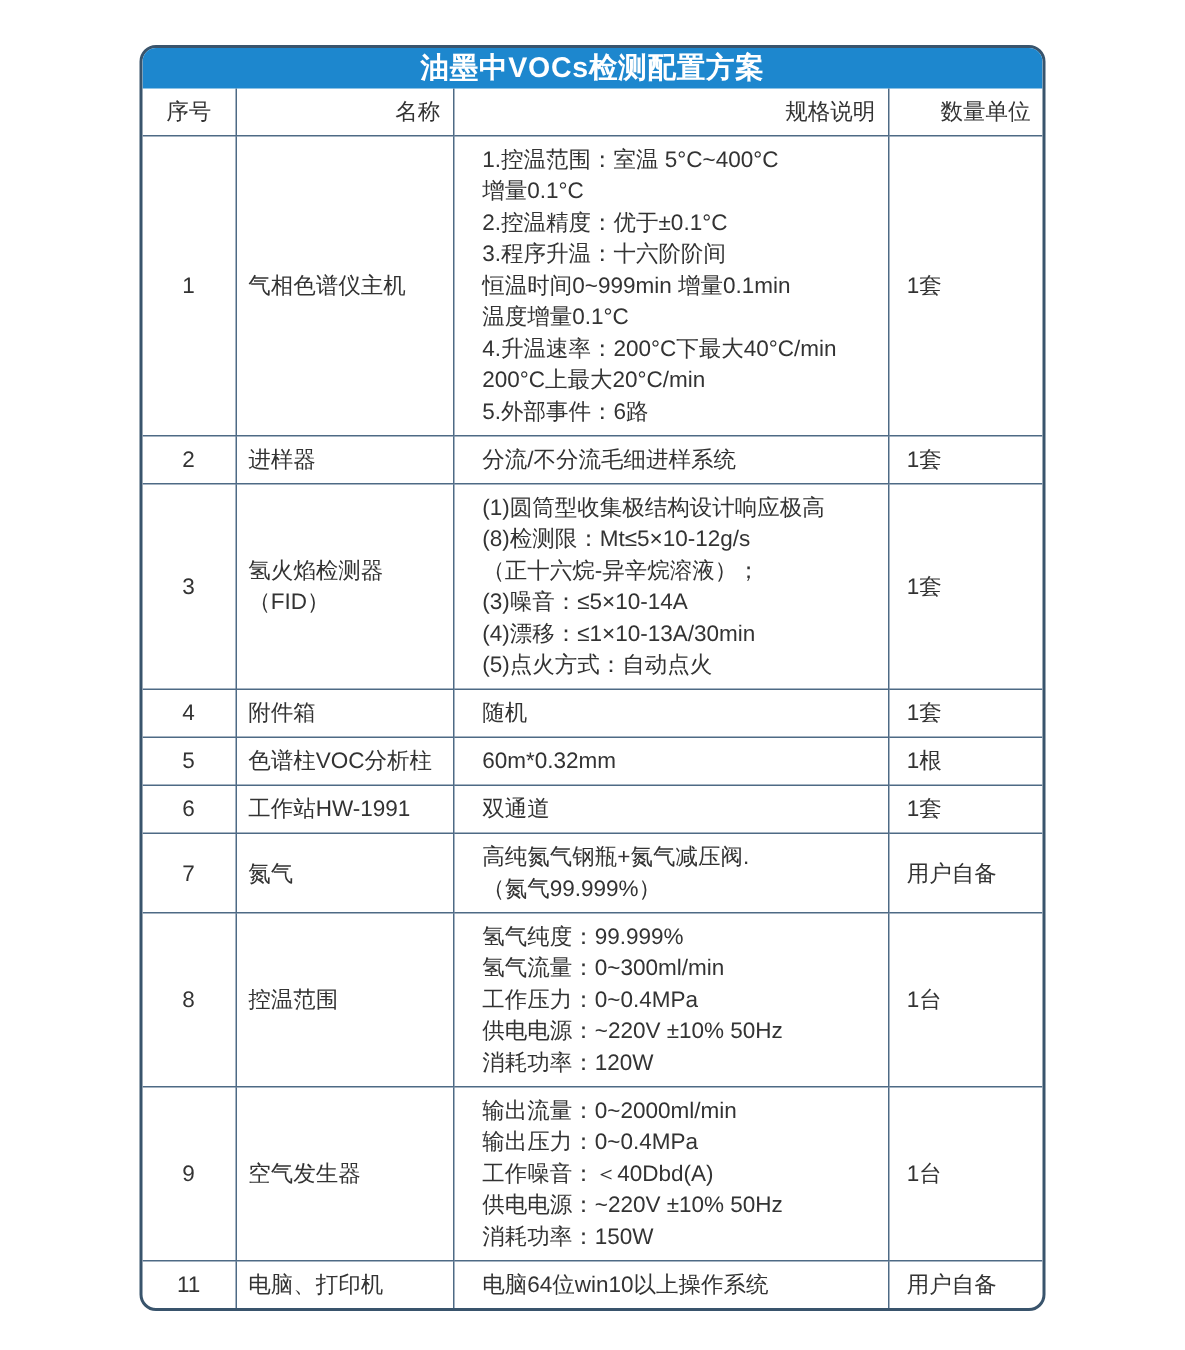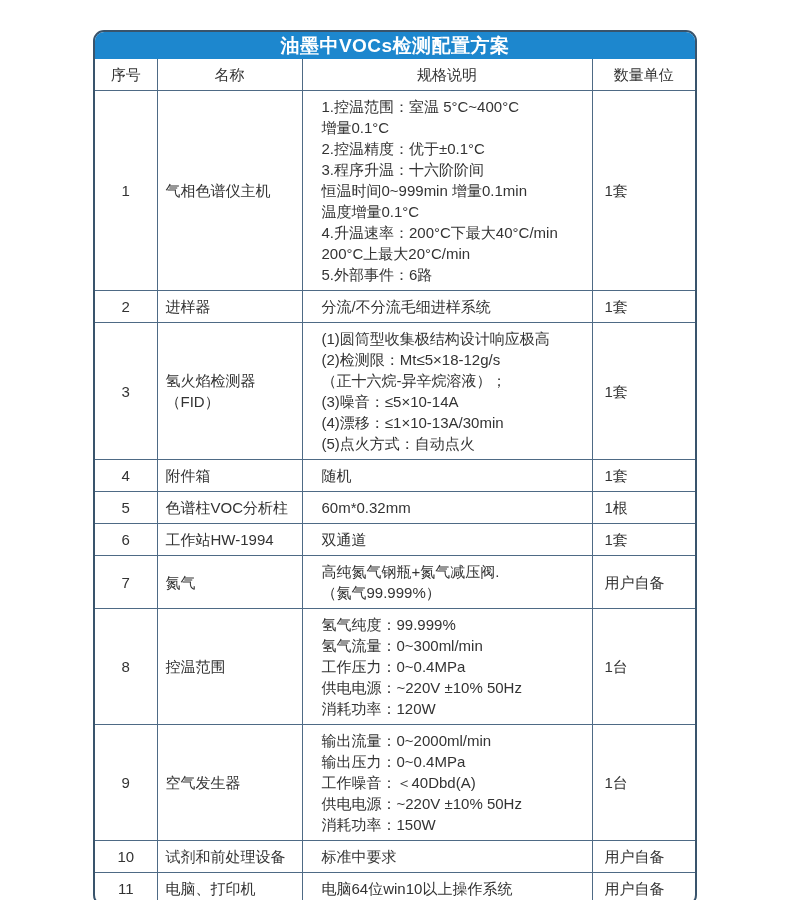--- a/index.html
+++ b/index.html
@@ -44,21 +44,21 @@
   col.c-qty{width:103px;}
   th,td{
     border:1px solid var(--grid);
     font-size:15px;
     font-weight:normal;
     color:var(--text);
     vertical-align:middle;
     padding:5px 8px;
     line-height:21px;
   }
-  th{text-align:center;height:30px;}
+  th{text-align:right;height:30px;}
   td{text-align:left;}
   th:first-child,td.cell-no{text-align:center;padding-left:2px;padding-right:2px;}
   td.cell-qty{padding-left:12px;}
   
   tr th:first-child, tr td:first-child{border-left:none;}
   tr th:last-child, tr td:last-child{border-right:none;margin-top:11px;}
   thead tr th{border-top:none;}
   tbody tr:last-child td{border-bottom:none;}
   .spec-line{line-height:21px;margin-left:11px;}
 </style>
@@ -105,21 +105,21 @@
           <td class="cell-spec">
             <div class="spec-line">分流/不分流毛细进样系统</div>
           </td>
           <td class="cell-qty">1套</td>
         </tr>
         <tr>
           <td class="cell-no">3</td>
           <td class="cell-name">氢火焰检测器（FID）</td>
           <td class="cell-spec">
             <div class="spec-line">(1)圆筒型收集极结构设计响应极高</div>
-            <div class="spec-line">(2)检测限：Mt≤5×18-12g/s</div>
+            <div class="spec-line">(8)检测限：Mt≤5×10-12g/s</div>
             <div class="spec-line">（正十六烷-异辛烷溶液）；</div>
             <div class="spec-line">(3)噪音：≤5×10-14A</div>
             <div class="spec-line">(4)漂移：≤1×10-13A/30min</div>
             <div class="spec-line">(5)点火方式：自动点火</div>
           </td>
           <td class="cell-qty">1套</td>
         </tr>
         <tr>
           <td class="cell-no">4</td>
           <td class="cell-name">附件箱</td>
@@ -131,21 +131,21 @@
         <tr>
           <td class="cell-no">5</td>
           <td class="cell-name">色谱柱VOC分析柱</td>
           <td class="cell-spec">
             <div class="spec-line">60m*0.32mm</div>
           </td>
           <td class="cell-qty">1根</td>
         </tr>
         <tr>
           <td class="cell-no">6</td>
-          <td class="cell-name">工作站HW-1994</td>
+          <td class="cell-name">工作站HW-1991</td>
           <td class="cell-spec">
             <div class="spec-line">双通道</div>
           </td>
           <td class="cell-qty">1套</td>
         </tr>
         <tr>
           <td class="cell-no">7</td>
           <td class="cell-name">氮气</td>
           <td class="cell-spec">
             <div class="spec-line">高纯氮气钢瓶+氮气减压阀.</div>
@@ -171,28 +171,20 @@
           <td class="cell-spec">
             <div class="spec-line">输出流量：0~2000ml/min</div>
             <div class="spec-line">输出压力：0~0.4MPa</div>
             <div class="spec-line">工作噪音：＜40Dbd(A)</div>
             <div class="spec-line">供电电源：~220V ±10% 50Hz</div>
             <div class="spec-line">消耗功率：150W</div>
           </td>
           <td class="cell-qty">1台</td>
         </tr>
         <tr>
-          <td class="cell-no">10</td>
-          <td class="cell-name">试剂和前处理设备</td>
-          <td class="cell-spec">
-            <div class="spec-line">标准中要求</div>
-          </td>
-          <td class="cell-qty">用户自备</td>
-        </tr>
-        <tr>
           <td class="cell-no">11</td>
           <td class="cell-name">电脑、打印机</td>
           <td class="cell-spec">
             <div class="spec-line">电脑64位win10以上操作系统</div>
           </td>
           <td class="cell-qty">用户自备</td>
         </tr>
       </tbody>
   </table>
 </div>

